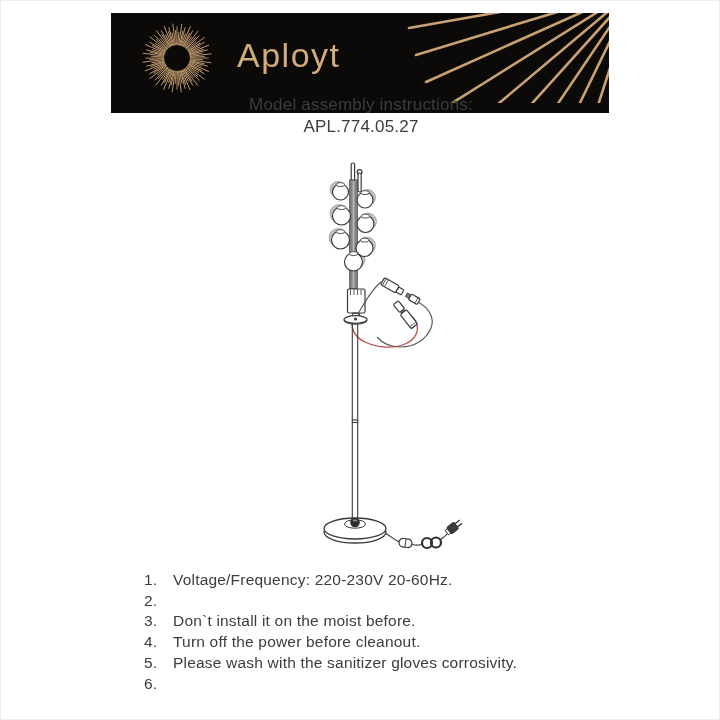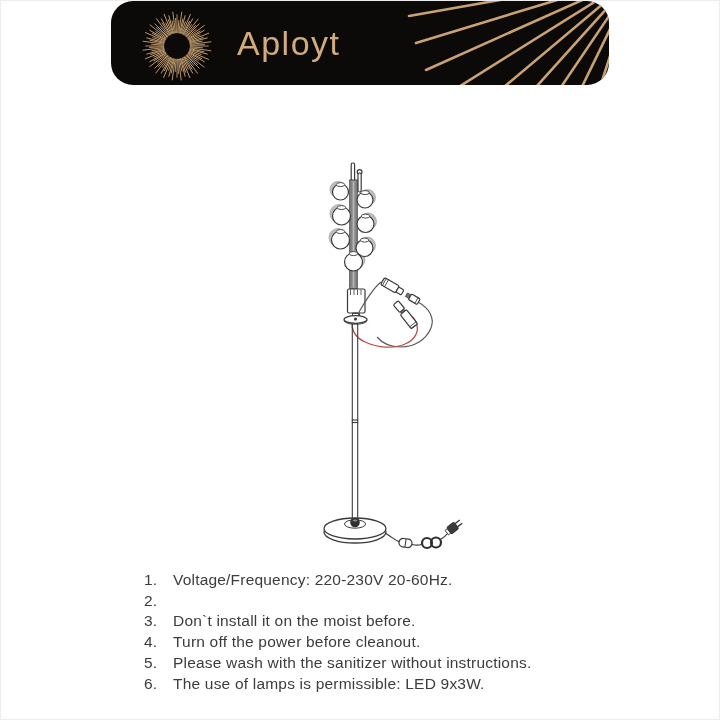--- a/index.html
+++ b/index.html
@@ -3,21 +3,21 @@
 <meta charset="utf-8">
 <style>
   :root{
     --banner-bg:#0b0a08; --gold:#c9a173; --gold-light:#d2ab7c;
     --text:#3c3c3c; --line:#3a3a3a; --pole-gray:#9b9b9b; --cable-red:#b5524c;
   }
   html,body{margin:0;padding:0;background:#fff;}
   .page{position:relative;width:718px;height:718px;background:#fff;overflow:hidden;
         border:1px solid #ededed;font-family:"Liberation Sans",sans-serif;}
   
-  .banner{position:absolute;left:110px;top:0;width:498px;height:84px;background:var(--banner-bg);overflow:hidden;border-radius:22px;}
+  .banner{position:absolute;left:110px;top:12px;width:498px;height:100px;background:var(--banner-bg);overflow:hidden;}
   .sunburst{position:absolute;left:28px;top:7px;width:76px;height:76px;}
   .brand{position:absolute;left:126px;top:22px;font-size:34px;font-weight:300;
          letter-spacing:1.5px;color:var(--gold-light);line-height:40px;}
   .rayfan{position:absolute;left:0;top:0;width:498px;height:90px;}
   
   .titles{position:absolute;left:0;top:93px;width:720px;text-align:center;color:var(--text);}
   .titles .t{font-size:17px;font-weight:500;line-height:22px;letter-spacing:.2px;}
   
   .diagram{position:absolute;left:0;top:0;width:720px;height:720px;}
   
@@ -76,20 +76,24 @@
         <line x1="525" y1="-25" x2="371" y2="146"></line>
         <line x1="525" y1="-25" x2="349" y2="123"></line>
         <line x1="525" y1="-25" x2="330" y2="97"></line>
         <line x1="525" y1="-25" x2="315" y2="69"></line>
         <line x1="525" y1="-25" x2="305" y2="42"></line>
         <line x1="525" y1="-25" x2="298" y2="15"></line>
       </g>
     </svg>
   </header>
 
+  <div class="titles">
+    <div class="t">Model assembly instructions:</div>
+    <div class="t">APL.774.05.27</div>
+  </div>
 
   <svg class="diagram" viewBox="0 0 720 720">
     <g fill="none" stroke="var(--line)" stroke-width="1.2">
 
       <g>
         <rect x="350.2" y="162" width="3.4" height="27" rx="1.5" fill="#fff"></rect>
         <circle cx="358.6" cy="171" r="2.4" fill="#fff"></circle>
         <rect x="357" y="172" width="3.2" height="19" rx="1.5" fill="#fff"></rect>
       </g>
 
@@ -224,21 +228,20 @@
     <div class="instr-row">
       <span class="instr-num">3.</span>
       <span class="instr-text">Don`t install it on the moist before.</span>
     </div>
     <div class="instr-row">
       <span class="instr-num">4.</span>
       <span class="instr-text">Turn off the power before cleanout.</span>
     </div>
     <div class="instr-row">
       <span class="instr-num">5.</span>
-      <span class="instr-text">Please wash with the sanitizer without instructions.</span>
+      <span class="instr-text">Please wash with the sanitizer gloves corrosivity.</span>
     </div>
     <div class="instr-row">
       <span class="instr-num">6.</span>
-      <span class="instr-text">The use of lamps is permissible: LED 9x3W.</span>
     </div>
   </div>
 
 </div>
 
 </body></html>

